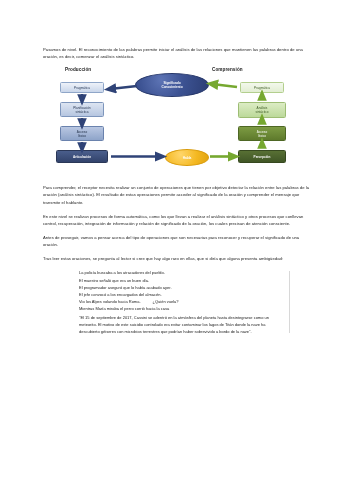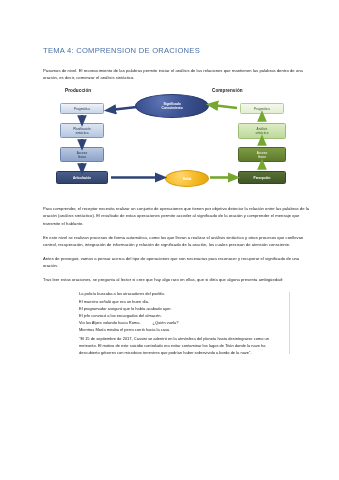--- a/index.html
+++ b/index.html
@@ -155,21 +155,20 @@
     margin:3px 0 0 0;
     text-align:left;
   }
 </style>
 </head>
 <body>
 
 <div class="page">
   <div class="content">
 
-    <h1 class="doc-title">TEMA 4: COMPRENSION DE ORACIONES</h1>
 
     <p class="para">Pasamos de nivel. El reconocimiento de las palabras permite iniciar el análisis de las relaciones que mantienen las palabras dentro de una oración, es decir, comenzar el análisis sintáctico.</p>
 
     <div class="diagram">
 
       <div class="col-head head-prod">Producción</div>
       <div class="col-head head-comp">Comprensión</div>
 
       <div class="oval o-signif">
         <span>

